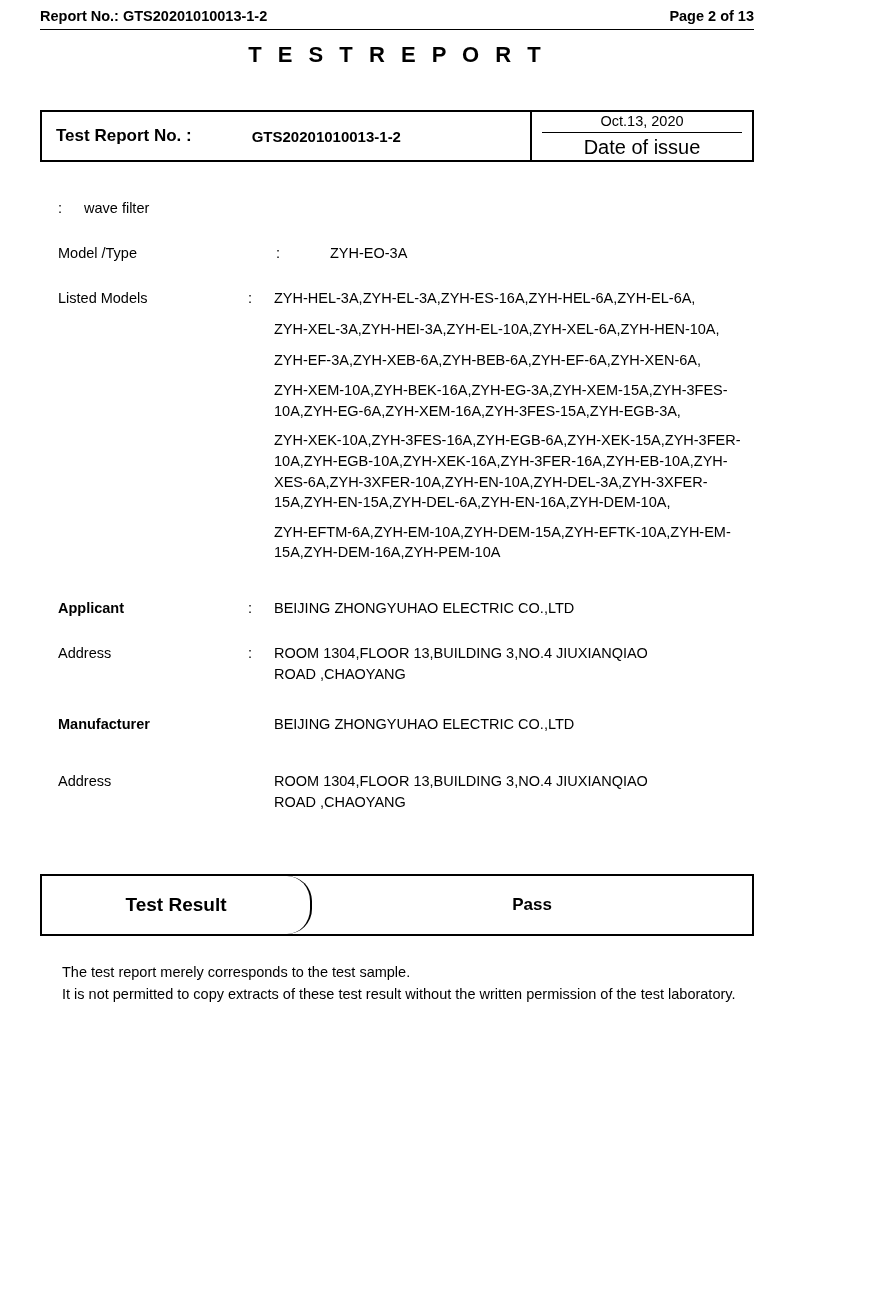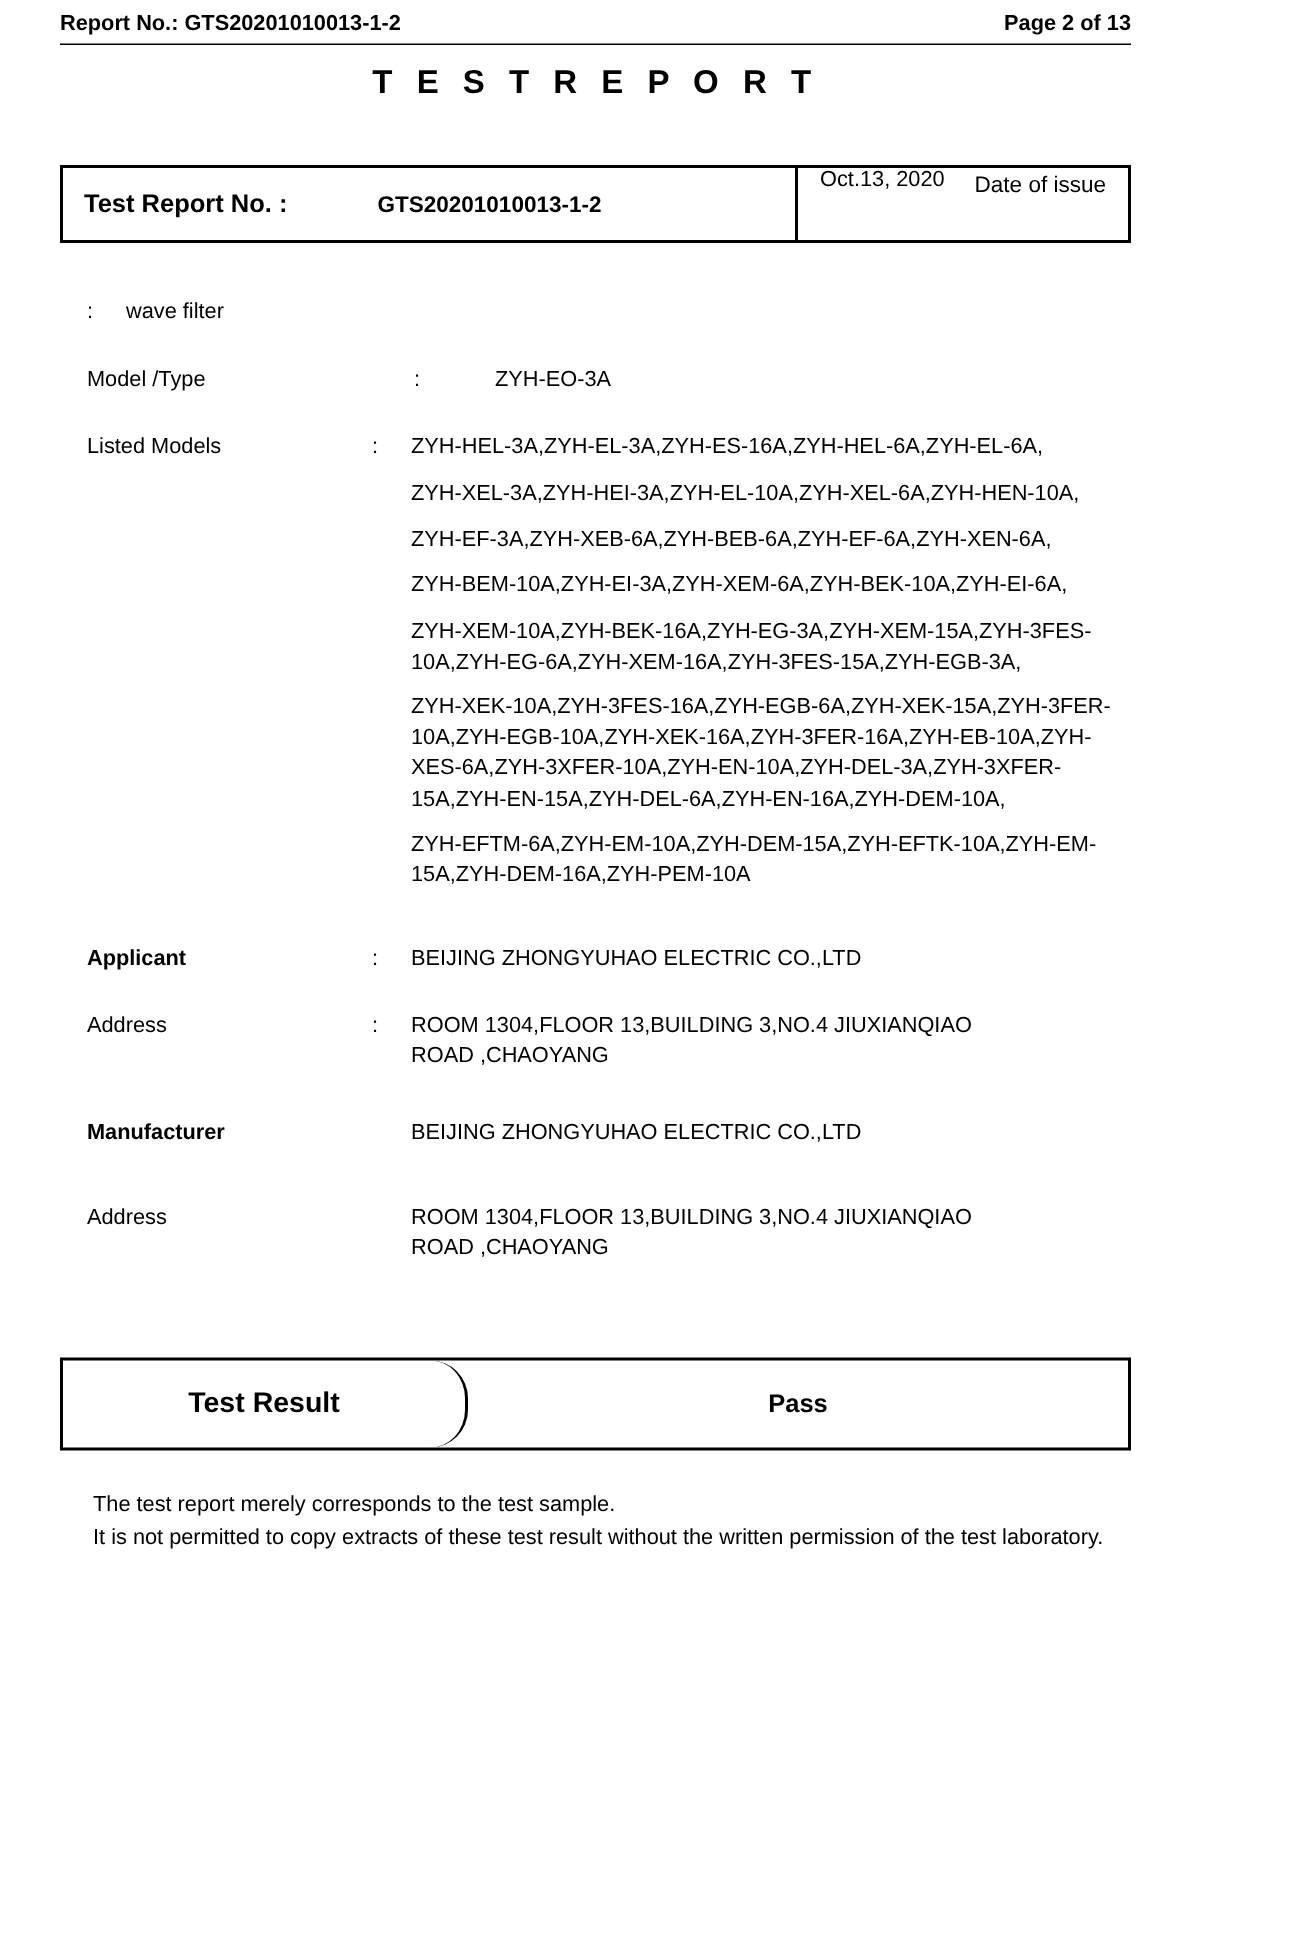--- a/index.html
+++ b/index.html
@@ -64,36 +64,36 @@
     padding-left: 14px;
   }
   .report-box .left .value {
     font-size: 15px;
     font-weight: bold;
     margin-left: 60px;
   }
   .report-box .right {
     flex: 1 1 auto;
     display: flex;
-    flex-direction: row;
+    flex-direction: column;
     justify-content: center;
     box-sizing: border-box;
   }
   .report-box .right .date {
     text-align: center;
     font-size: 14.5px;
     padding-bottom: 3px;
   }
   .report-box .right .sep {
     border-top: 1px solid #000;
     margin: 0 10px;
   }
   .report-box .right .date-label {
     text-align: center;
-    font-size: 15px;
+    font-size: 20px;
     padding-top: 3px;
   }
   
   .info {
     margin-top: 36px;
     padding-left: 18px;
     font-size: 14.5px;
   }
   .info-row {
     display: flex;
@@ -204,21 +204,20 @@
       <div class="val">ZYH-EO-3A</div>
     </div>
 
     <div class="info-row" style="margin-top:24px;">
       <div class="key">Listed Models</div>
       <div class="colon">:</div>
       <div class="val models">
         <div class="model-line">ZYH-HEL-3A,ZYH-EL-3A,ZYH-ES-16A,ZYH-HEL-6A,ZYH-EL-6A,</div>
         <div class="model-line">ZYH-XEL-3A,ZYH-HEI-3A,ZYH-EL-10A,ZYH-XEL-6A,ZYH-HEN-10A,</div>
         <div class="model-line">ZYH-EF-3A,ZYH-XEB-6A,ZYH-BEB-6A,ZYH-EF-6A,ZYH-XEN-6A,</div>
-        <div class="model-line">ZYH-BEM-10A,ZYH-EI-3A,ZYH-XEM-6A,ZYH-BEK-10A,ZYH-EI-6A,</div>
         <div class="model-block">ZYH-XEM-10A,ZYH-BEK-16A,ZYH-EG-3A,ZYH-XEM-15A,ZYH-3FES-10A,ZYH-EG-6A,ZYH-XEM-16A,ZYH-3FES-15A,ZYH-EGB-3A,</div>
         <div class="model-block">ZYH-XEK-10A,ZYH-3FES-16A,ZYH-EGB-6A,ZYH-XEK-15A,ZYH-3FER-10A,ZYH-EGB-10A,ZYH-XEK-16A,ZYH-3FER-16A,ZYH-EB-10A,ZYH-XES-6A,ZYH-3XFER-10A,ZYH-EN-10A,ZYH-DEL-3A,ZYH-3XFER-15A,ZYH-EN-15A,ZYH-DEL-6A,ZYH-EN-16A,ZYH-DEM-10A,</div>
         <div class="model-block">ZYH-EFTM-6A,ZYH-EM-10A,ZYH-DEM-15A,ZYH-EFTK-10A,ZYH-EM-15A,ZYH-DEM-16A,ZYH-PEM-10A</div>
       </div>
     </div>
 
     <div class="info-row" style="margin-top:26px;">
       <div class="key bold">Applicant</div>
       <div class="colon">:</div>
       <div class="val">BEIJING ZHONGYUHAO ELECTRIC CO.,LTD</div>

